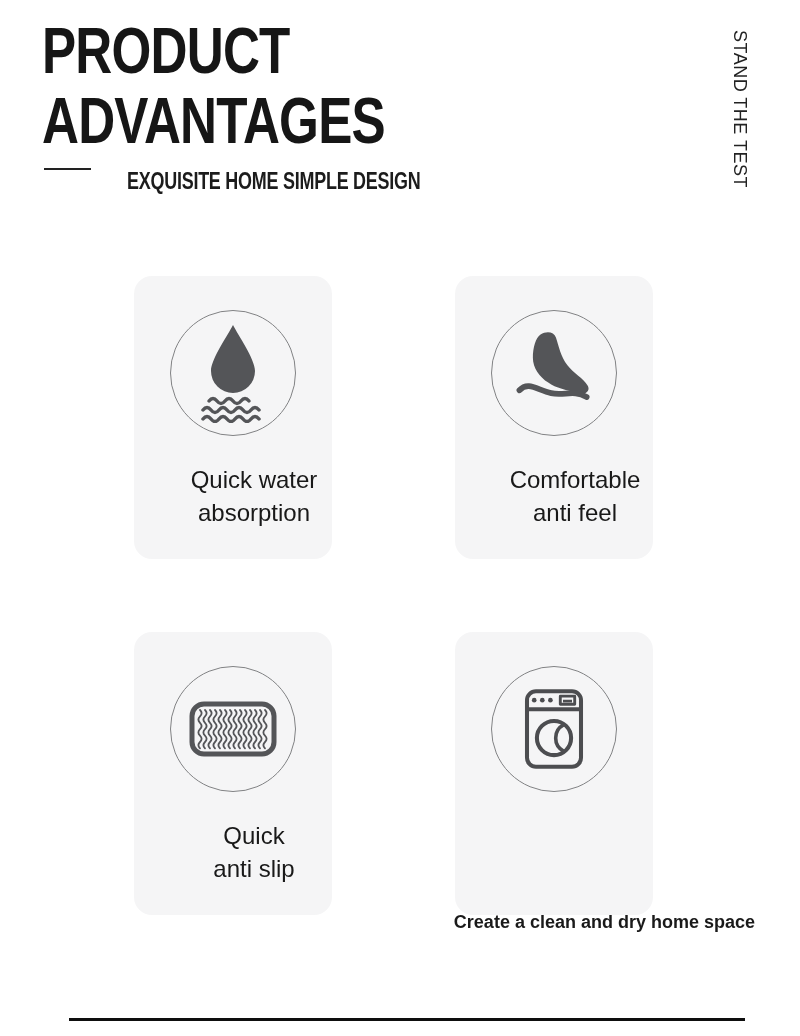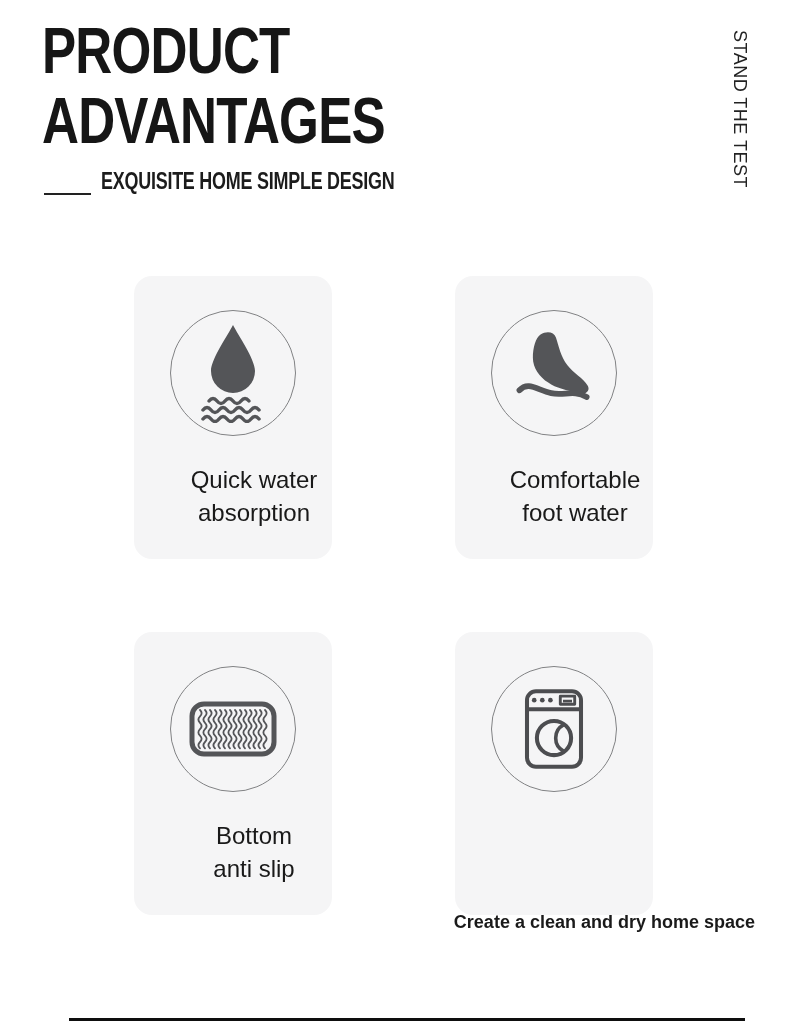--- a/index.html
+++ b/index.html
@@ -26,21 +26,22 @@
     letter-spacing: -1px;
     color: #161616;
     white-space: pre-line;
     transform: scaleX(0.8);
     transform-origin: 0 0;
   }
   .subtitle-row {
     position: absolute;
     left: 44px; top: 168px;
     display: flex;
-    align-items: flex-end;
+    align-items: flex-start;
+    gap: 26px;
   }
   .subtitle-dash {
     width: 47px; height: 2px;
     background: #222222;
     margin-right: 10px;
     flex: none;
   }
   .subtitle-label {
     display: inline-block;
     font-size: 23px;
@@ -155,21 +156,21 @@
         <svg width="96" height="96" viewBox="0 0 100 100">
           <g fill="#545558">
             <path d="M36 10 C42 6 50 7 52 13 C55 22 57 33 64 42 C70 50 81 56 85 63 C88 68 84 73 76 71 C63 68 52 66 44 60 C35 54 28 45 28 34 C28 24 31 13 36 10 Z"></path>
           </g>
           <g fill="none" stroke="#545558" stroke-width="6" stroke-linecap="round">
             <path d="M14 68 C23 58 33 68 47 71 C61 74 70 67 84 75"></path>
           </g>
         </svg>
       </div>
       <div class="card-label">Comfortable
-foot water</div>
+anti feel</div>
     </div>
 
     <div class="card">
       <div class="icon-circle">
         <svg width="100" height="100" viewBox="0 0 100 100">
           <defs>
             <path id="zigline" d="M0 0 q3.2 3.2 0 6.4 t0 6.4 t0 6.4 t0 6.4 t0 6.4 t0 6.4"></path>
           </defs>
           <g fill="none" stroke="#545558" stroke-width="5">
             <rect x="9" y="25" width="82" height="50" rx="12"></rect>
@@ -185,21 +186,21 @@
             <use href="#zigline" x="52" y="31"></use>
             <use href="#zigline" x="57" y="31"></use>
             <use href="#zigline" x="62" y="31"></use>
             <use href="#zigline" x="67" y="31"></use>
             <use href="#zigline" x="72" y="31"></use>
             <use href="#zigline" x="77" y="31"></use>
             <use href="#zigline" x="82" y="31"></use>
           </g>
         </svg>
       </div>
-      <div class="card-label">Bottom
+      <div class="card-label">Quick
 anti slip</div>
     </div>
 
     <div class="card">
       <div class="icon-circle">
         <svg width="90" height="90" viewBox="0 0 100 100">
           <g fill="none" stroke="#4c4d50" stroke-width="4.5" stroke-linejoin="round">
             <rect x="20" y="8" width="60" height="84" rx="10"></rect>
             <path d="M20 28 L80 28"></path>
             <circle cx="50" cy="60" r="19"></circle>

